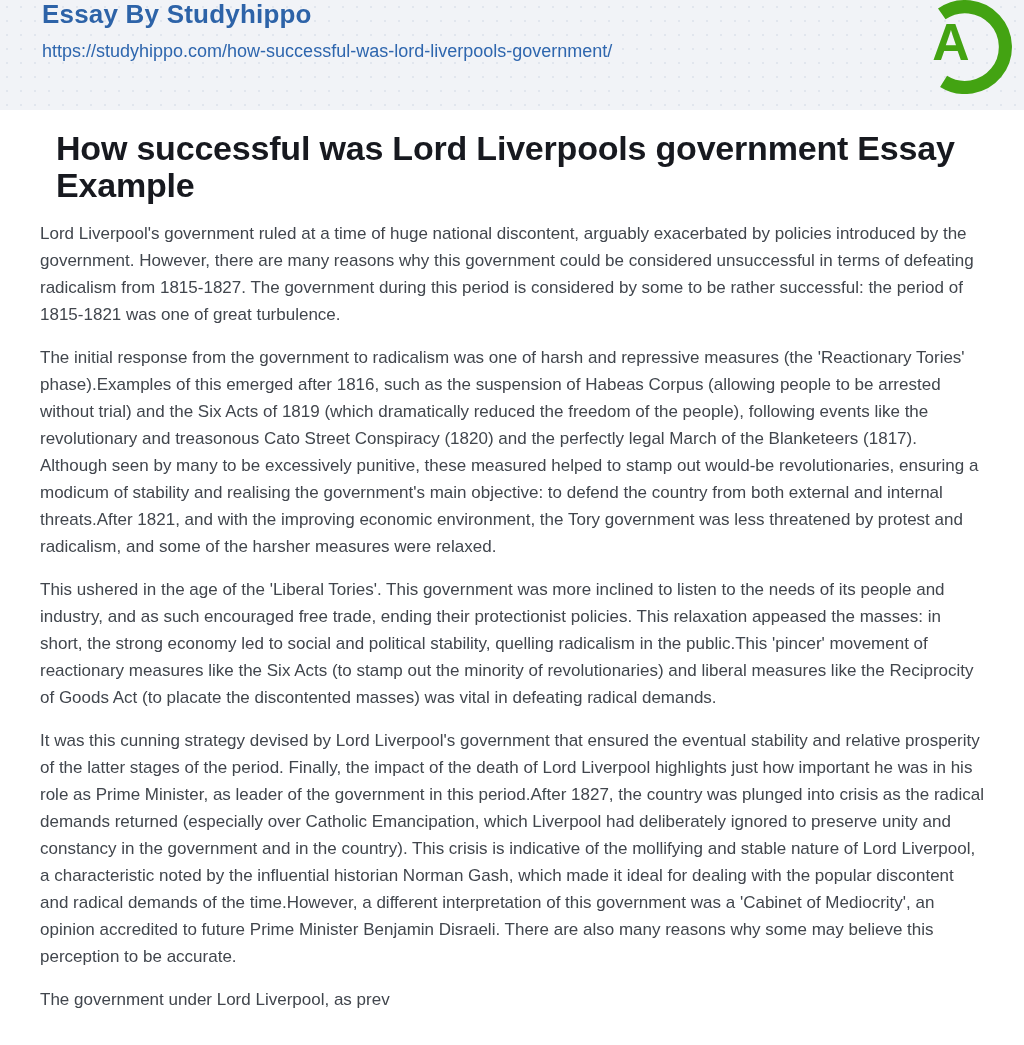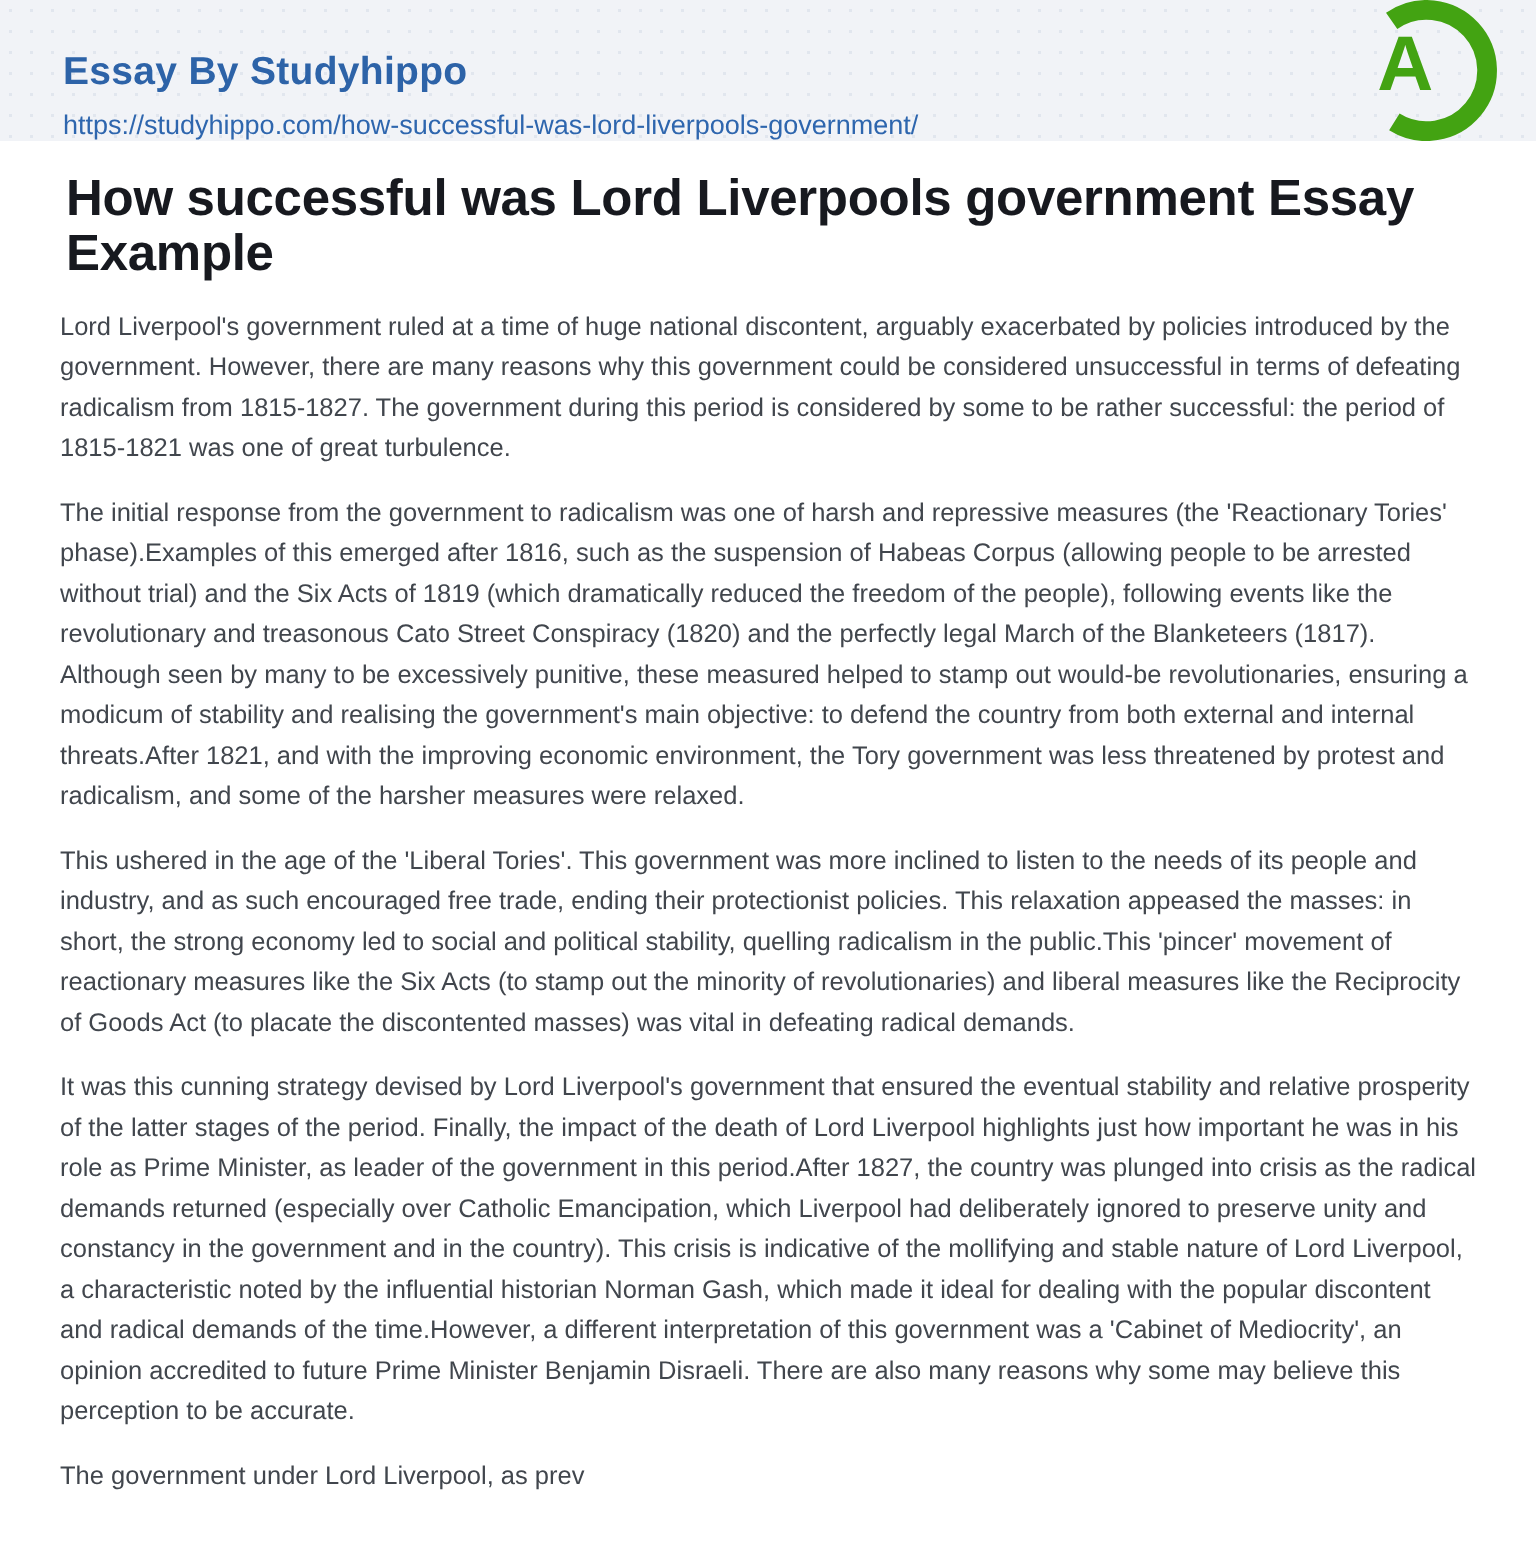--- a/index.html
+++ b/index.html
@@ -4,28 +4,28 @@
 <style>
   * { box-sizing: border-box; }
   html, body {
     margin: 0; padding: 0;
     width: 1024px; height: 1045px;
     background: #ffffff;
     font-family: "Liberation Sans", sans-serif;
     overflow: hidden;
   }
   .page-header {
-    width: 1024px; height: 94px;
+    width: 1024px; height: 110px;
     background-color: #f1f3f7;
     background-image: radial-gradient(circle, #e1e6ee 1.1px, rgba(0,0,0,0) 1.1px);
     background-size: 14px 14px;
     display: flex;
-    align-items: flex-end;
+    align-items: flex-start;
     justify-content: space-between;
-    padding: 0 26px 0 42px;
+    padding: 0 12px 0 42px;
   }
   .header-text { display: flex; flex-direction: column; }
   .site-title {
     color: #2d63a8;
     font-size: 26px;
     font-weight: bold;
     letter-spacing: 0.2px;
     margin: 0 0 13px 0;
     line-height: 1.1;
   }
@@ -33,21 +33,21 @@
     color: #2e66ae;
     font-size: 18px;
     text-decoration: none;
     line-height: 1.1;
   }
   .logo-box { width: 94px; height: 94px; display: flex; align-items: center; justify-content: center; }
   .essay-main {
     padding: 20px 40px 0 40px;
   }
   .essay-title {
-    margin: 0 0 14px 4px;
+    margin: 0 0 14px 16px;
     font-size: 34px;
     line-height: 37px;
     font-weight: bold;
     color: #17191f;
     letter-spacing: -0.2px;
     max-width: 944px;
   }
   .essay-paragraph {
     margin: 16px 0 10px 0;
     font-size: 17px;

